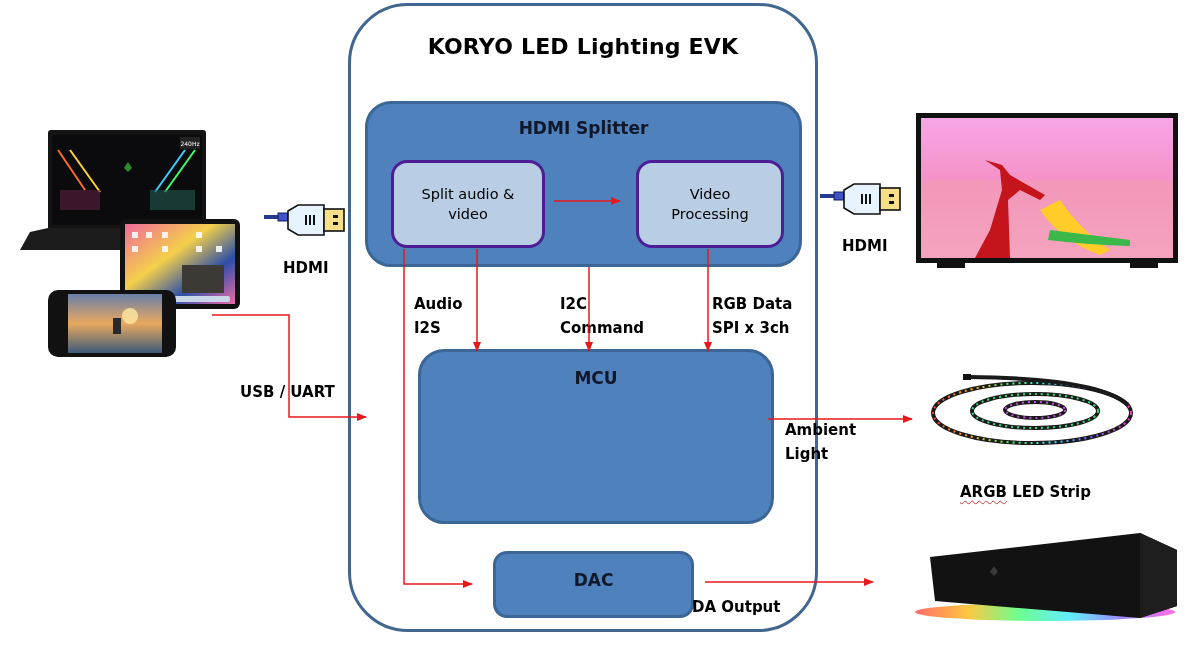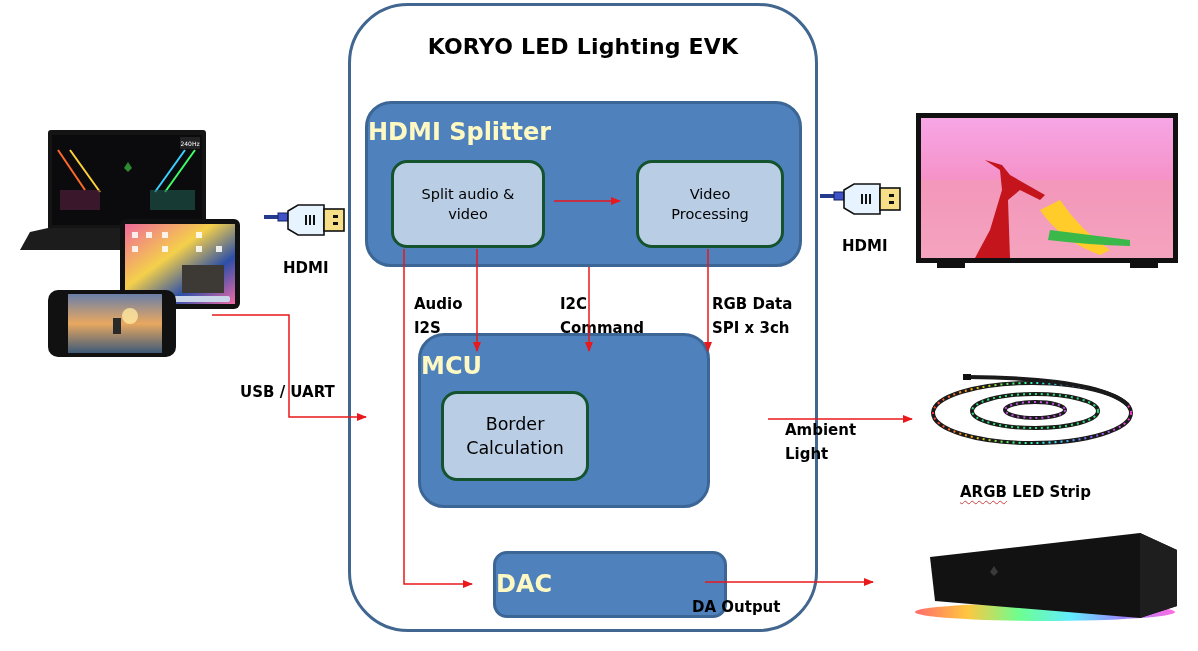--- a/index.html
+++ b/index.html
@@ -4,22 +4,22 @@
 <style>
   html, body { margin:0; padding:0; background:#ffffff; }
   body { width:1198px; height:651px; position:relative; overflow:hidden;
          font-family:"DejaVu Sans", sans-serif; color:#000; }
   .abs { position:absolute; }
   #diagram-svg { position:absolute; left:0; top:0; }
   .outer { left:348px; top:3px; width:470px; height:629px; border:3px solid #41668f;
            border-radius:60px; box-sizing:border-box; }
   .title { left:348px; top:34px; width:470px; text-align:center; font-size:22px; font-weight:bold; letter-spacing:0.2px; }
   .bluebox { background:#4f81bd; border:3px solid #3c6696; box-sizing:border-box; border-radius:26px; }
-  .boxtitle { position:absolute; left:0; right:0; text-align:left; color:#fef9c3; font-weight:bold; font-size:24px; }
-  .subbox { position:absolute; background:#b9cde5; border:3px solid #14532d; box-sizing:border-box; border-radius:16px;
+  .boxtitle { position:absolute; left:0; right:0; text-align:center; color:#0f172a; font-weight:bold; font-size:17px; }
+  .subbox { position:absolute; background:#b9cde5; border:3px solid #4c1d95; box-sizing:border-box; border-radius:16px;
             display:flex; align-items:center; justify-content:center; text-align:center; }
   .subbox span { font-size:14.5px; line-height:20px; }
   .subbox.lg span { font-size:17.5px; line-height:24px; }
   .label { font-size:15px; font-weight:bold; line-height:24px; text-align:left; white-space:nowrap; }
   .label.norm { font-weight:bold; }
   .squiggle { text-decoration: underline wavy #d04040; text-decoration-thickness:1px; text-underline-offset:3px; }
 </style>
 </head>
 <body>
 
@@ -29,28 +29,25 @@
 <div class="abs bluebox" style="left:365px; top:101px; width:437px; height:166px;">
   <div class="boxtitle" style="top:14px;">HDMI Splitter</div>
   <div class="subbox" style="left:23px; top:56px; width:154px; height:88px;">
     <span>Split audio  &amp;<br>video</span>
   </div>
   <div class="subbox" style="left:268px; top:56px; width:148px; height:88px;">
     <span>Video<br>Processing</span>
   </div>
 </div>
 
-<div class="abs bluebox" style="left:418px; top:333px; width:292px; height:175px;">
+<div class="abs bluebox" style="left:418px; top:349px; width:356px; height:175px;">
   <div class="boxtitle" style="top:16px;">MCU</div>
-  <div class="subbox lg" style="left:20px; top:55px; width:148px; height:90px;">
-    <span>Border<br>Calculation</span>
-  </div>
-</div>
-
-<div class="abs bluebox" style="left:493px; top:551px; width:234px; height:67px; border-radius:14px;">
+</div>
+
+<div class="abs bluebox" style="left:493px; top:551px; width:201px; height:67px; border-radius:14px;">
   <div class="boxtitle" style="top:16px;">DAC</div>
 </div>
 
 <div class="abs label" style="left:414px; top:292px; width:82px;">
   <div>Audio</div>
   <div>I2S</div>
 </div>
 <div class="abs label" style="left:560px; top:292px; width:110px;">
   <div>I2C</div>
   <div>Command</div>

